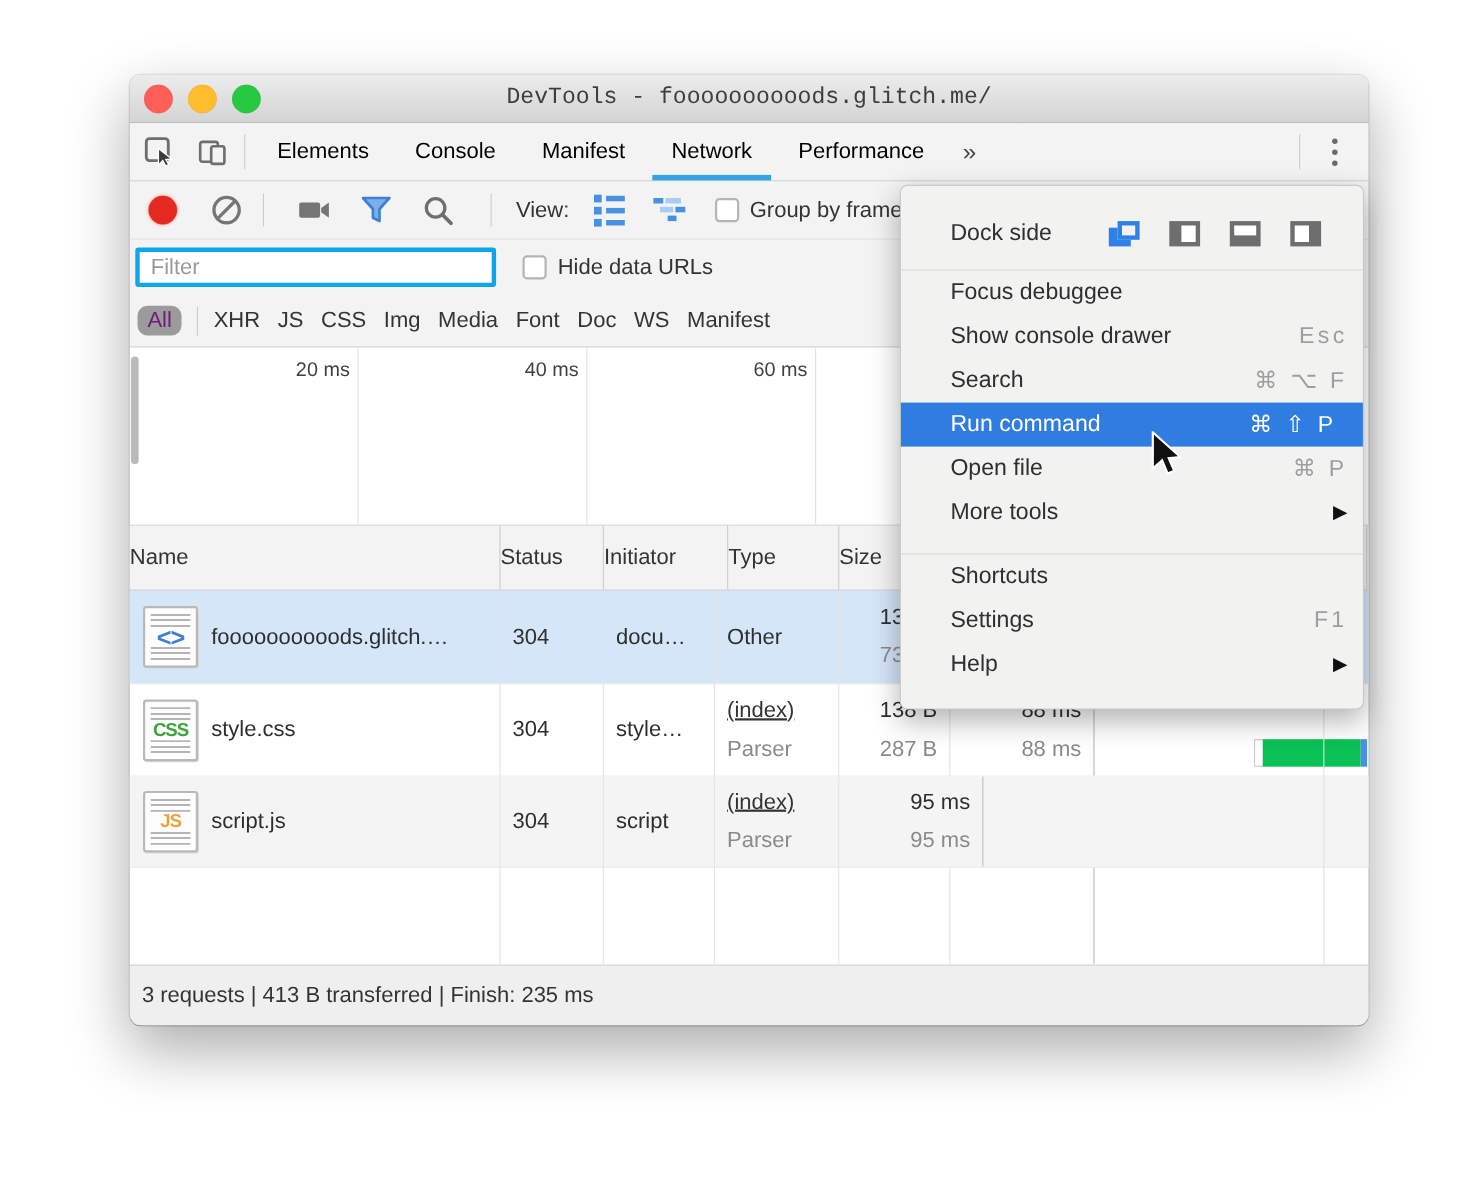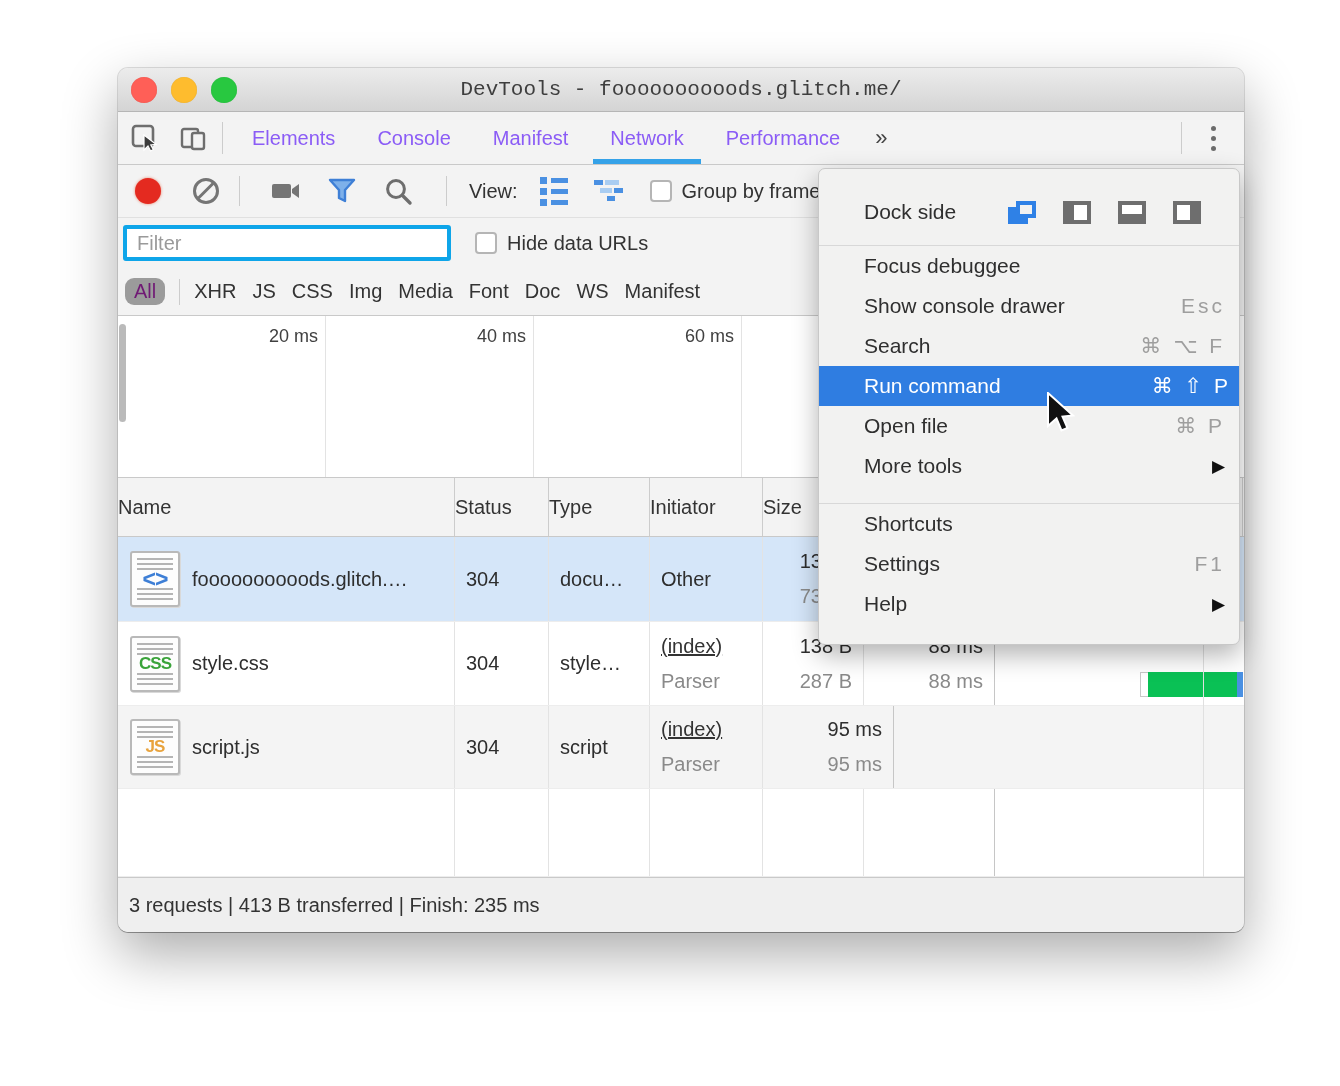--- a/index.html
+++ b/index.html
@@ -24,21 +24,21 @@
   .title { position:absolute; left:0; right:0; top:0; height:44px; line-height:44px;
     text-align:center; font-size:21px; font-weight:500; color:#3e3e3e; }
 
   
   .tabbar { position:absolute; left:0; top:44px; width:100%; height:53px; background:#f3f3f3;
     border-bottom:1px solid #c9c9c9; display:flex; align-items:stretch; }
   .tb-iconbtn { width:42px; display:flex; align-items:center; justify-content:center; border:none;
     background:transparent; margin-left:6px; cursor:pointer; }
   .tb-sep { width:1px; background:#ccc; margin:10px 8px; }
   .tab { position:relative; display:flex; align-items:center; padding:0 21px; font-size:20px;
-    color:#8b5cf6; cursor:pointer; }
+    color:#000000; cursor:pointer; }
   .tab.active::after { content:""; position:absolute; left:4px; right:4px; bottom:0;
     height:5px; background:#35a2e8; }
   .tab.more { font-size:22px; padding:0 14px; color:#444; }
   .tb-spacer { flex:1; }
   .kebab { display:flex; flex-direction:column; gap:5px; align-items:center;
     justify-content:center; width:46px; margin-right:8px; cursor:pointer; }
   .kebab i { width:5px; height:5px; border-radius:50%; background:#6b6b6b; }
 
   
   .toolbar { position:absolute; left:0; top:97px; width:100%; height:53px; background:#f3f3f3;
@@ -153,21 +153,21 @@
   .dki-fill { background:#6e6e6e; }
   .dki-fill i { position:absolute; background:#fff; }
   .dki-left i  { top:4px; right:4px; bottom:4px; left:11px; }
   .dki-bottom i{ top:4px; right:4px; bottom:10px; left:4px; }
   .dki-right i { top:4px; right:11px; bottom:4px; left:4px; }
   .menu-div { height:1px; background:#d8d8d8; margin:0; }
   .mi { height:40px; display:flex; align-items:center; padding:0 14px 0 45px; cursor:pointer; }
   .mi-label { font-size:21px; color:#2f2f2f; flex:1; white-space:nowrap; }
   .mi-short { font-size:21px; color:#9e9e9e; letter-spacing:3px; white-space:nowrap; }
   .mi-arrow { font-size:17px; color:#111; }
-  .mi.hl { background:#2f7de1; padding-right:8px; }
+  .mi.hl { background:#2f7de1; padding-right:24px; }
   .mi.hl .mi-label, .mi.hl .mi-short { color:#fff; }
   .menu-gap { height:17px; }
 
   
   .cursor { position:absolute; left:927px; top:324px; z-index:20; }
 </style>
 </head>
 <body>
 
 <div class="page">
@@ -298,22 +298,22 @@
       <span class="ov-tick" style="right:718px">40 ms</span>
       <div class="ov-grid" style="left:415px"></div>
       <span class="ov-tick" style="right:510px">60 ms</span>
       <div class="ov-grid" style="left:623px"></div>
     </div>
 
     <div class="nettable">
       <div class="trow thead">
         <div class="cell c-name">Name</div>
         <div class="cell c-status">Status</div>
+        <div class="cell c-init">Initiator</div>
         <div class="cell c-type">Type</div>
-        <div class="cell c-init">Initiator</div>
         <div class="cell c-size">Size</div>
         <div class="cell c-time"></div>
         <div class="cell c-wf"></div>
       </div>
 
       <div class="tbody">
 
         <div class="trow r1 row-sel">
           <div class="cell c-name namecell">
             <span class="ficon ficon-doc">

